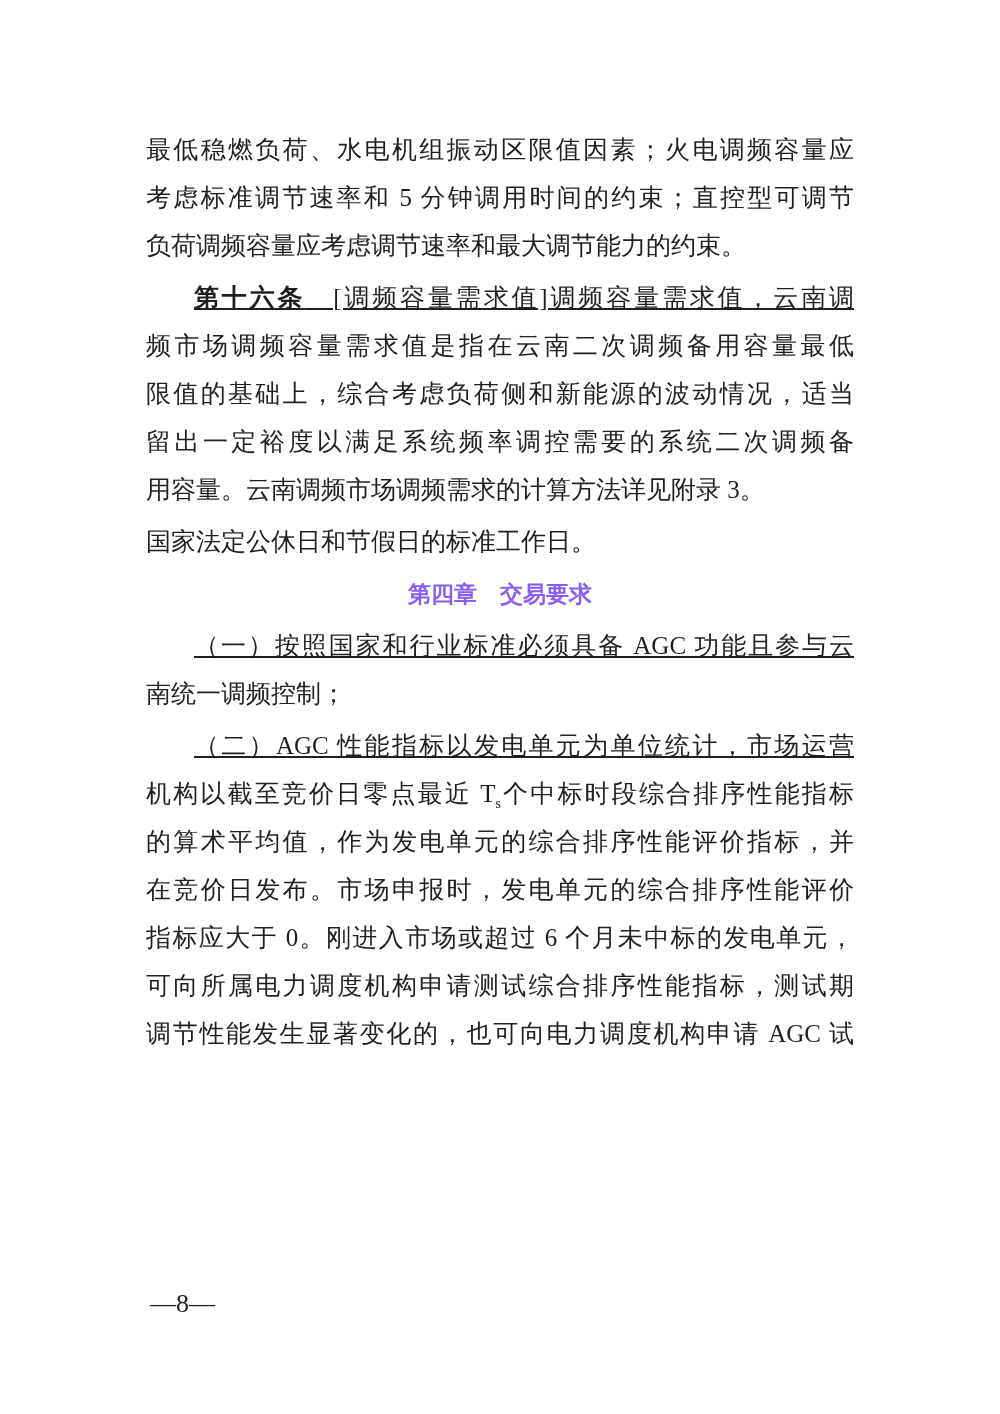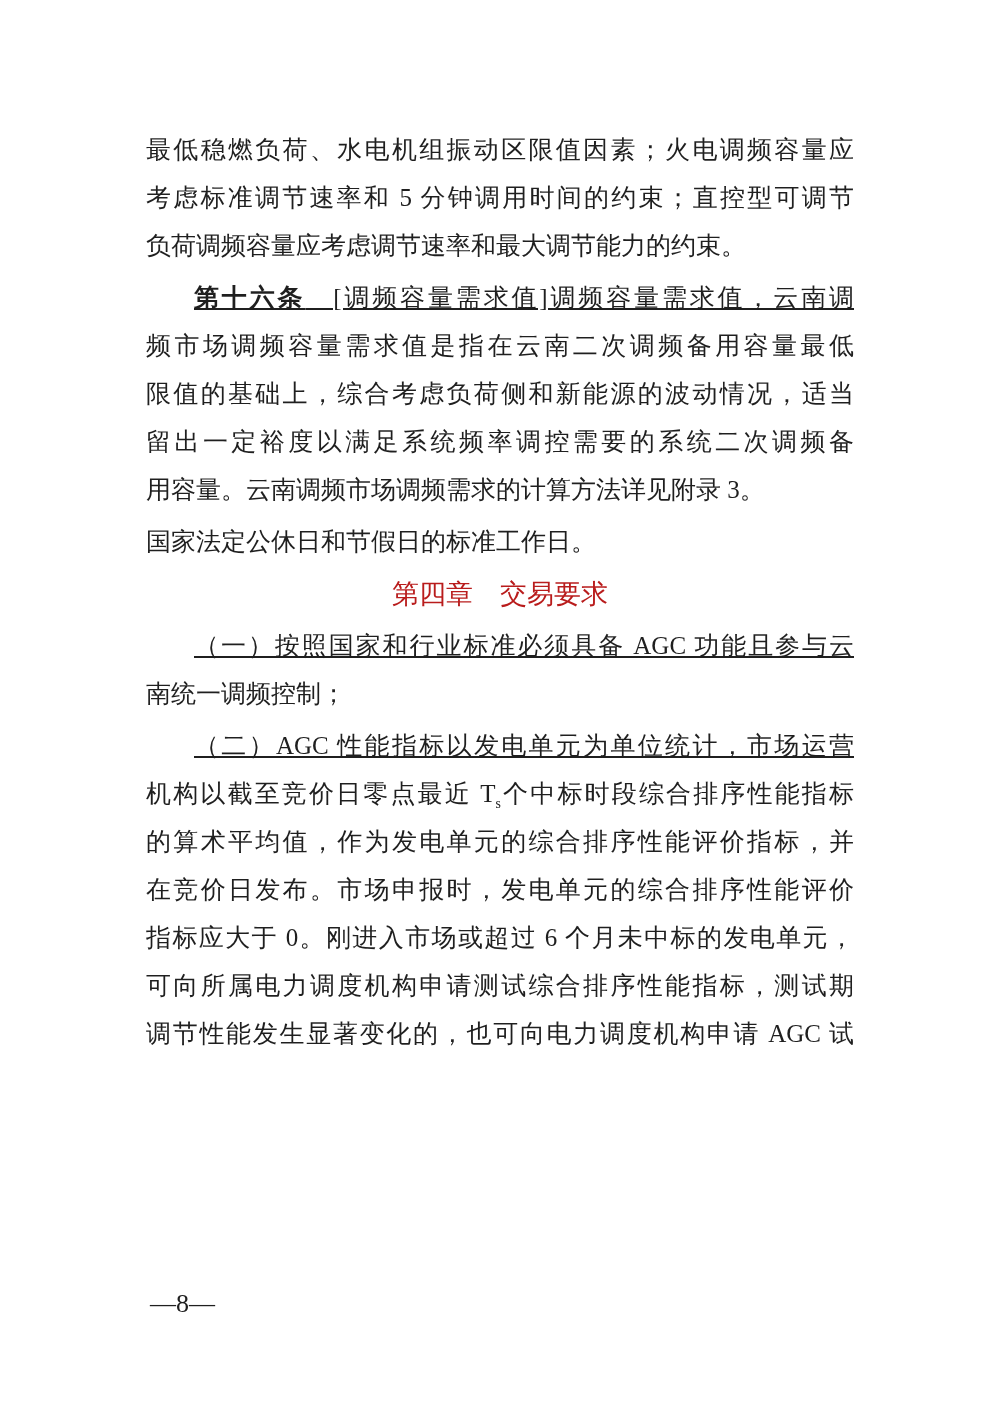--- a/index.html
+++ b/index.html
@@ -30,23 +30,23 @@
     text-align-last:left;
   }
   .line.ind{text-indent:48px;text-decoration:underline;}
   .line .bold{font-weight:700;}
   sub{font-size:0.55em;line-height:0;}
   .heading{
     height:48px;
     line-height:48px;
     text-align:center;
     font-family:"Liberation Sans","DejaVu Sans",sans-serif;
-    font-weight:400;
-    font-size:27px;
-    color:#b91c1c;
+    font-weight:700;
+    font-size:23px;
+    color:#8b5cf6;
   }
   .pagenum{
     position:absolute;
     left:150px;top:1284px;
     font-size:26px;
     line-height:40px;
     color:#1f1f1f;
   }
 </style>
 </head>

